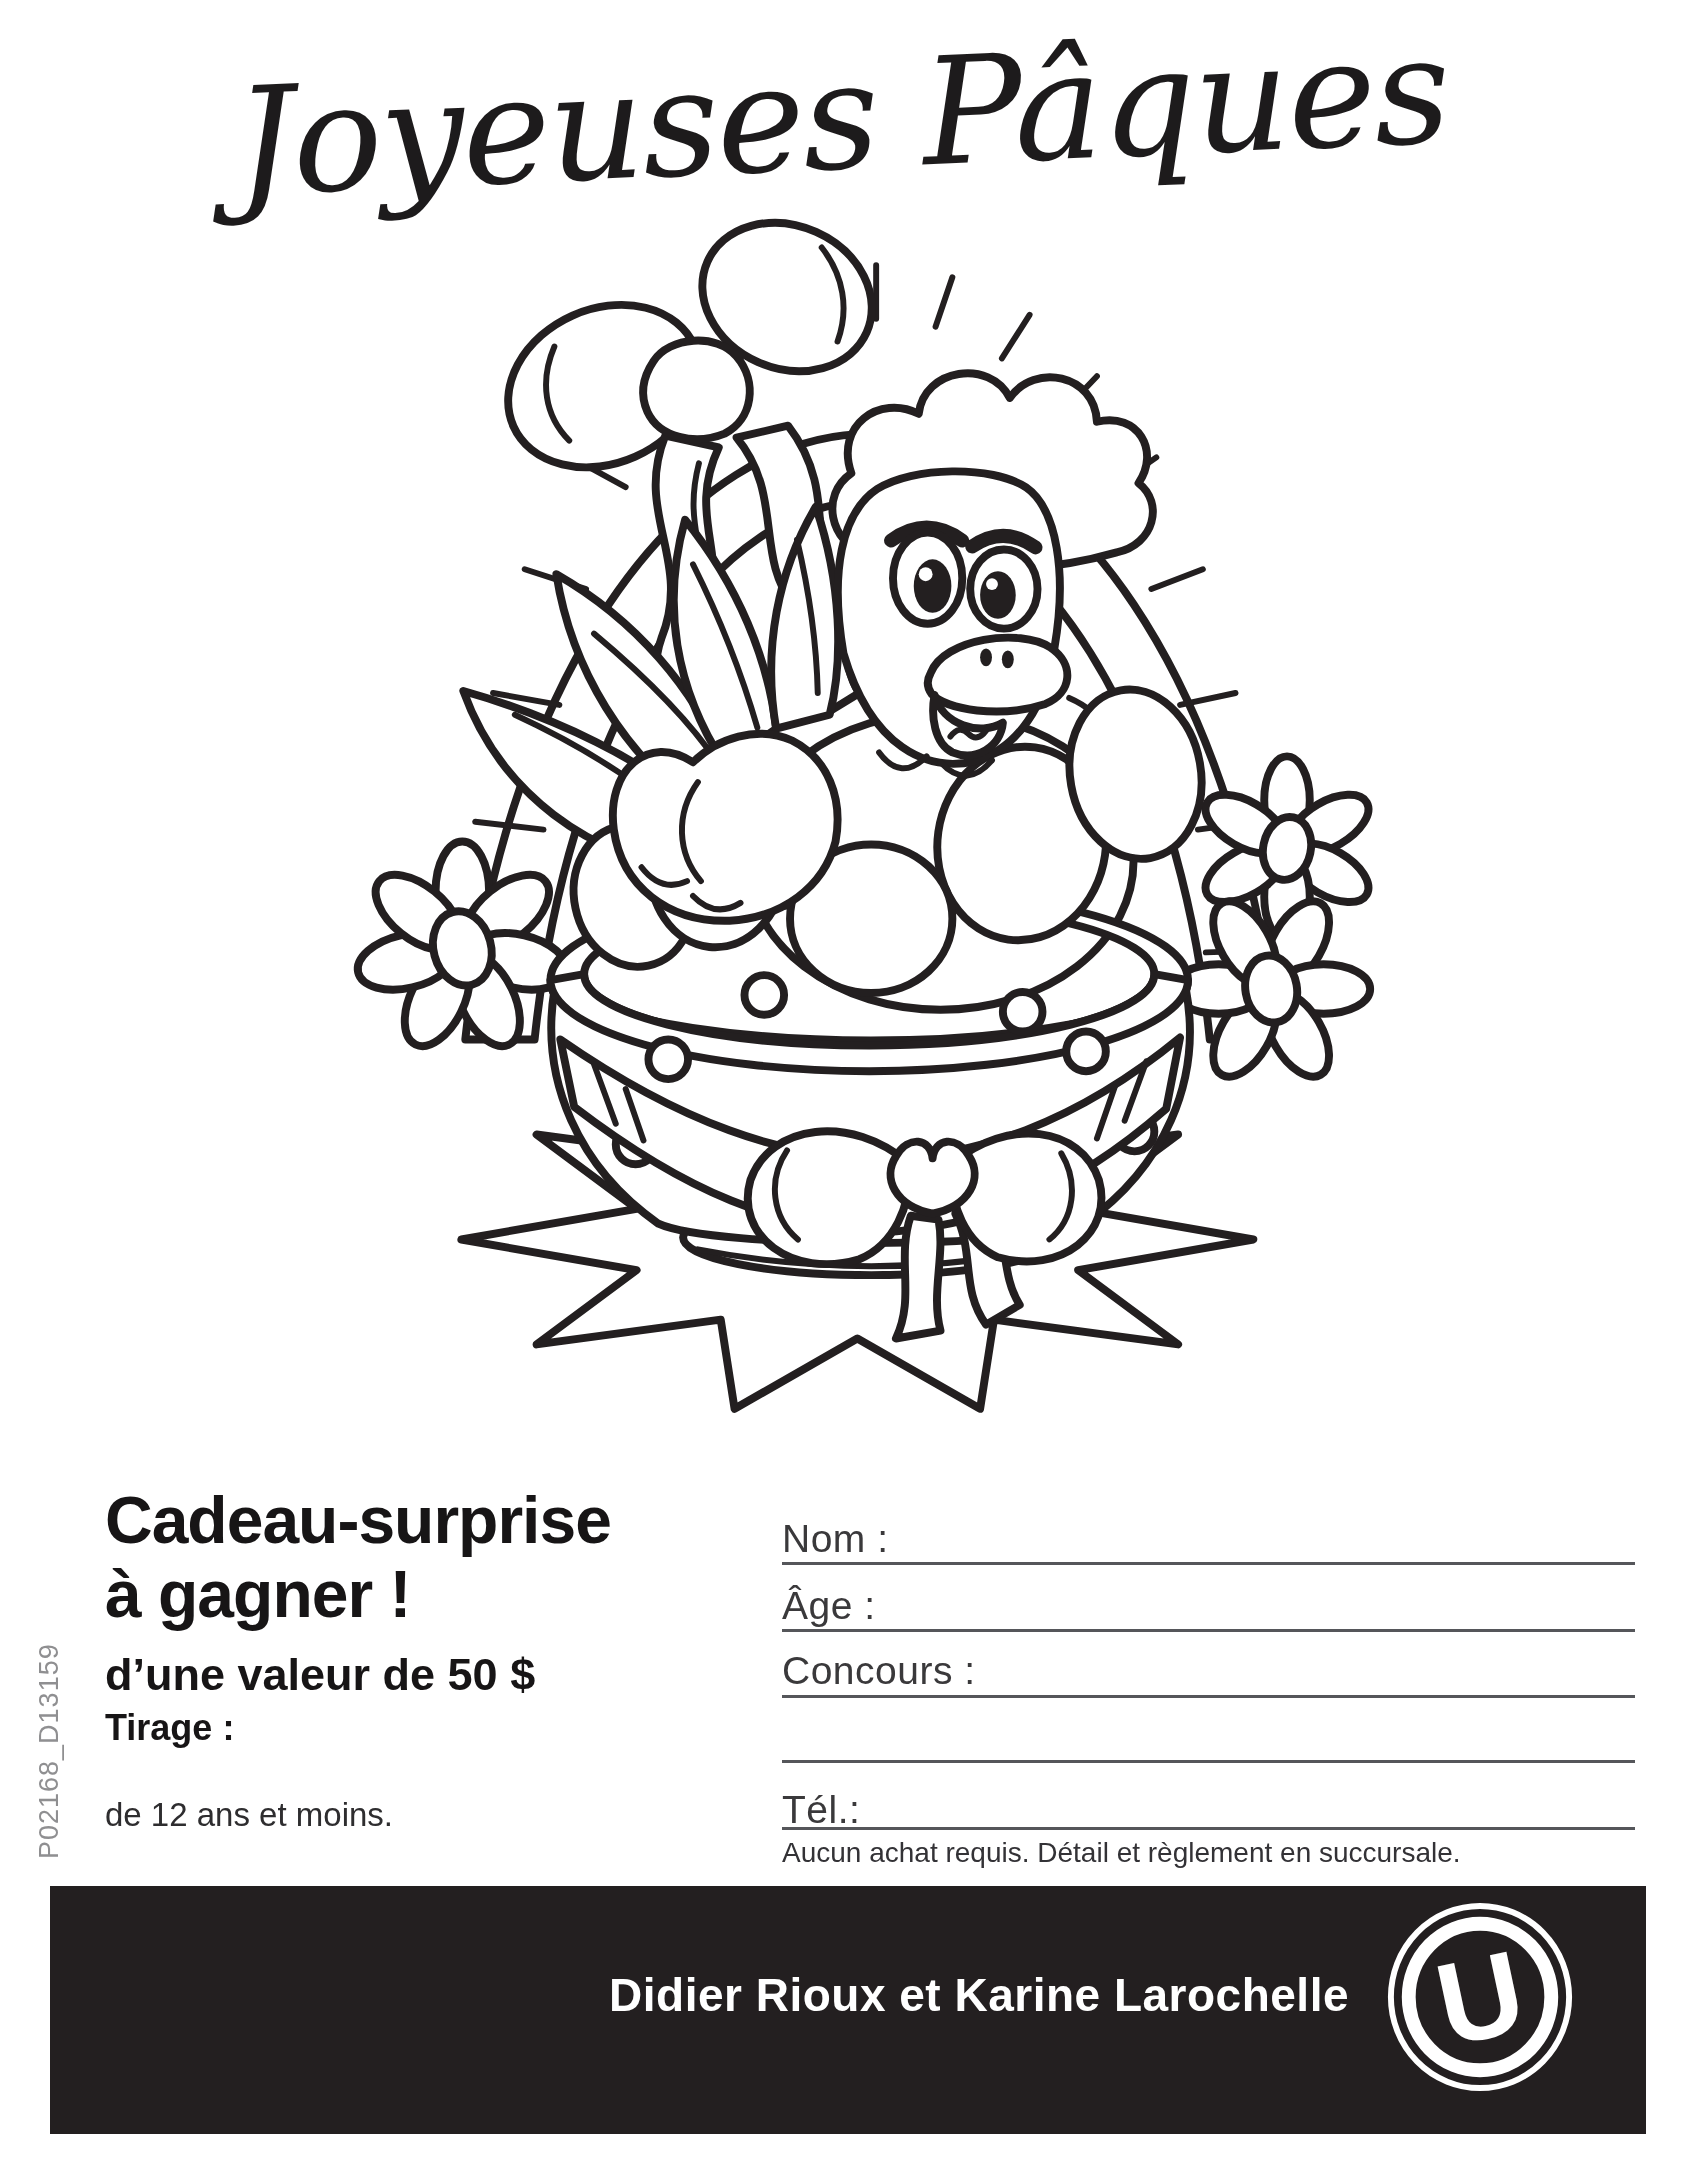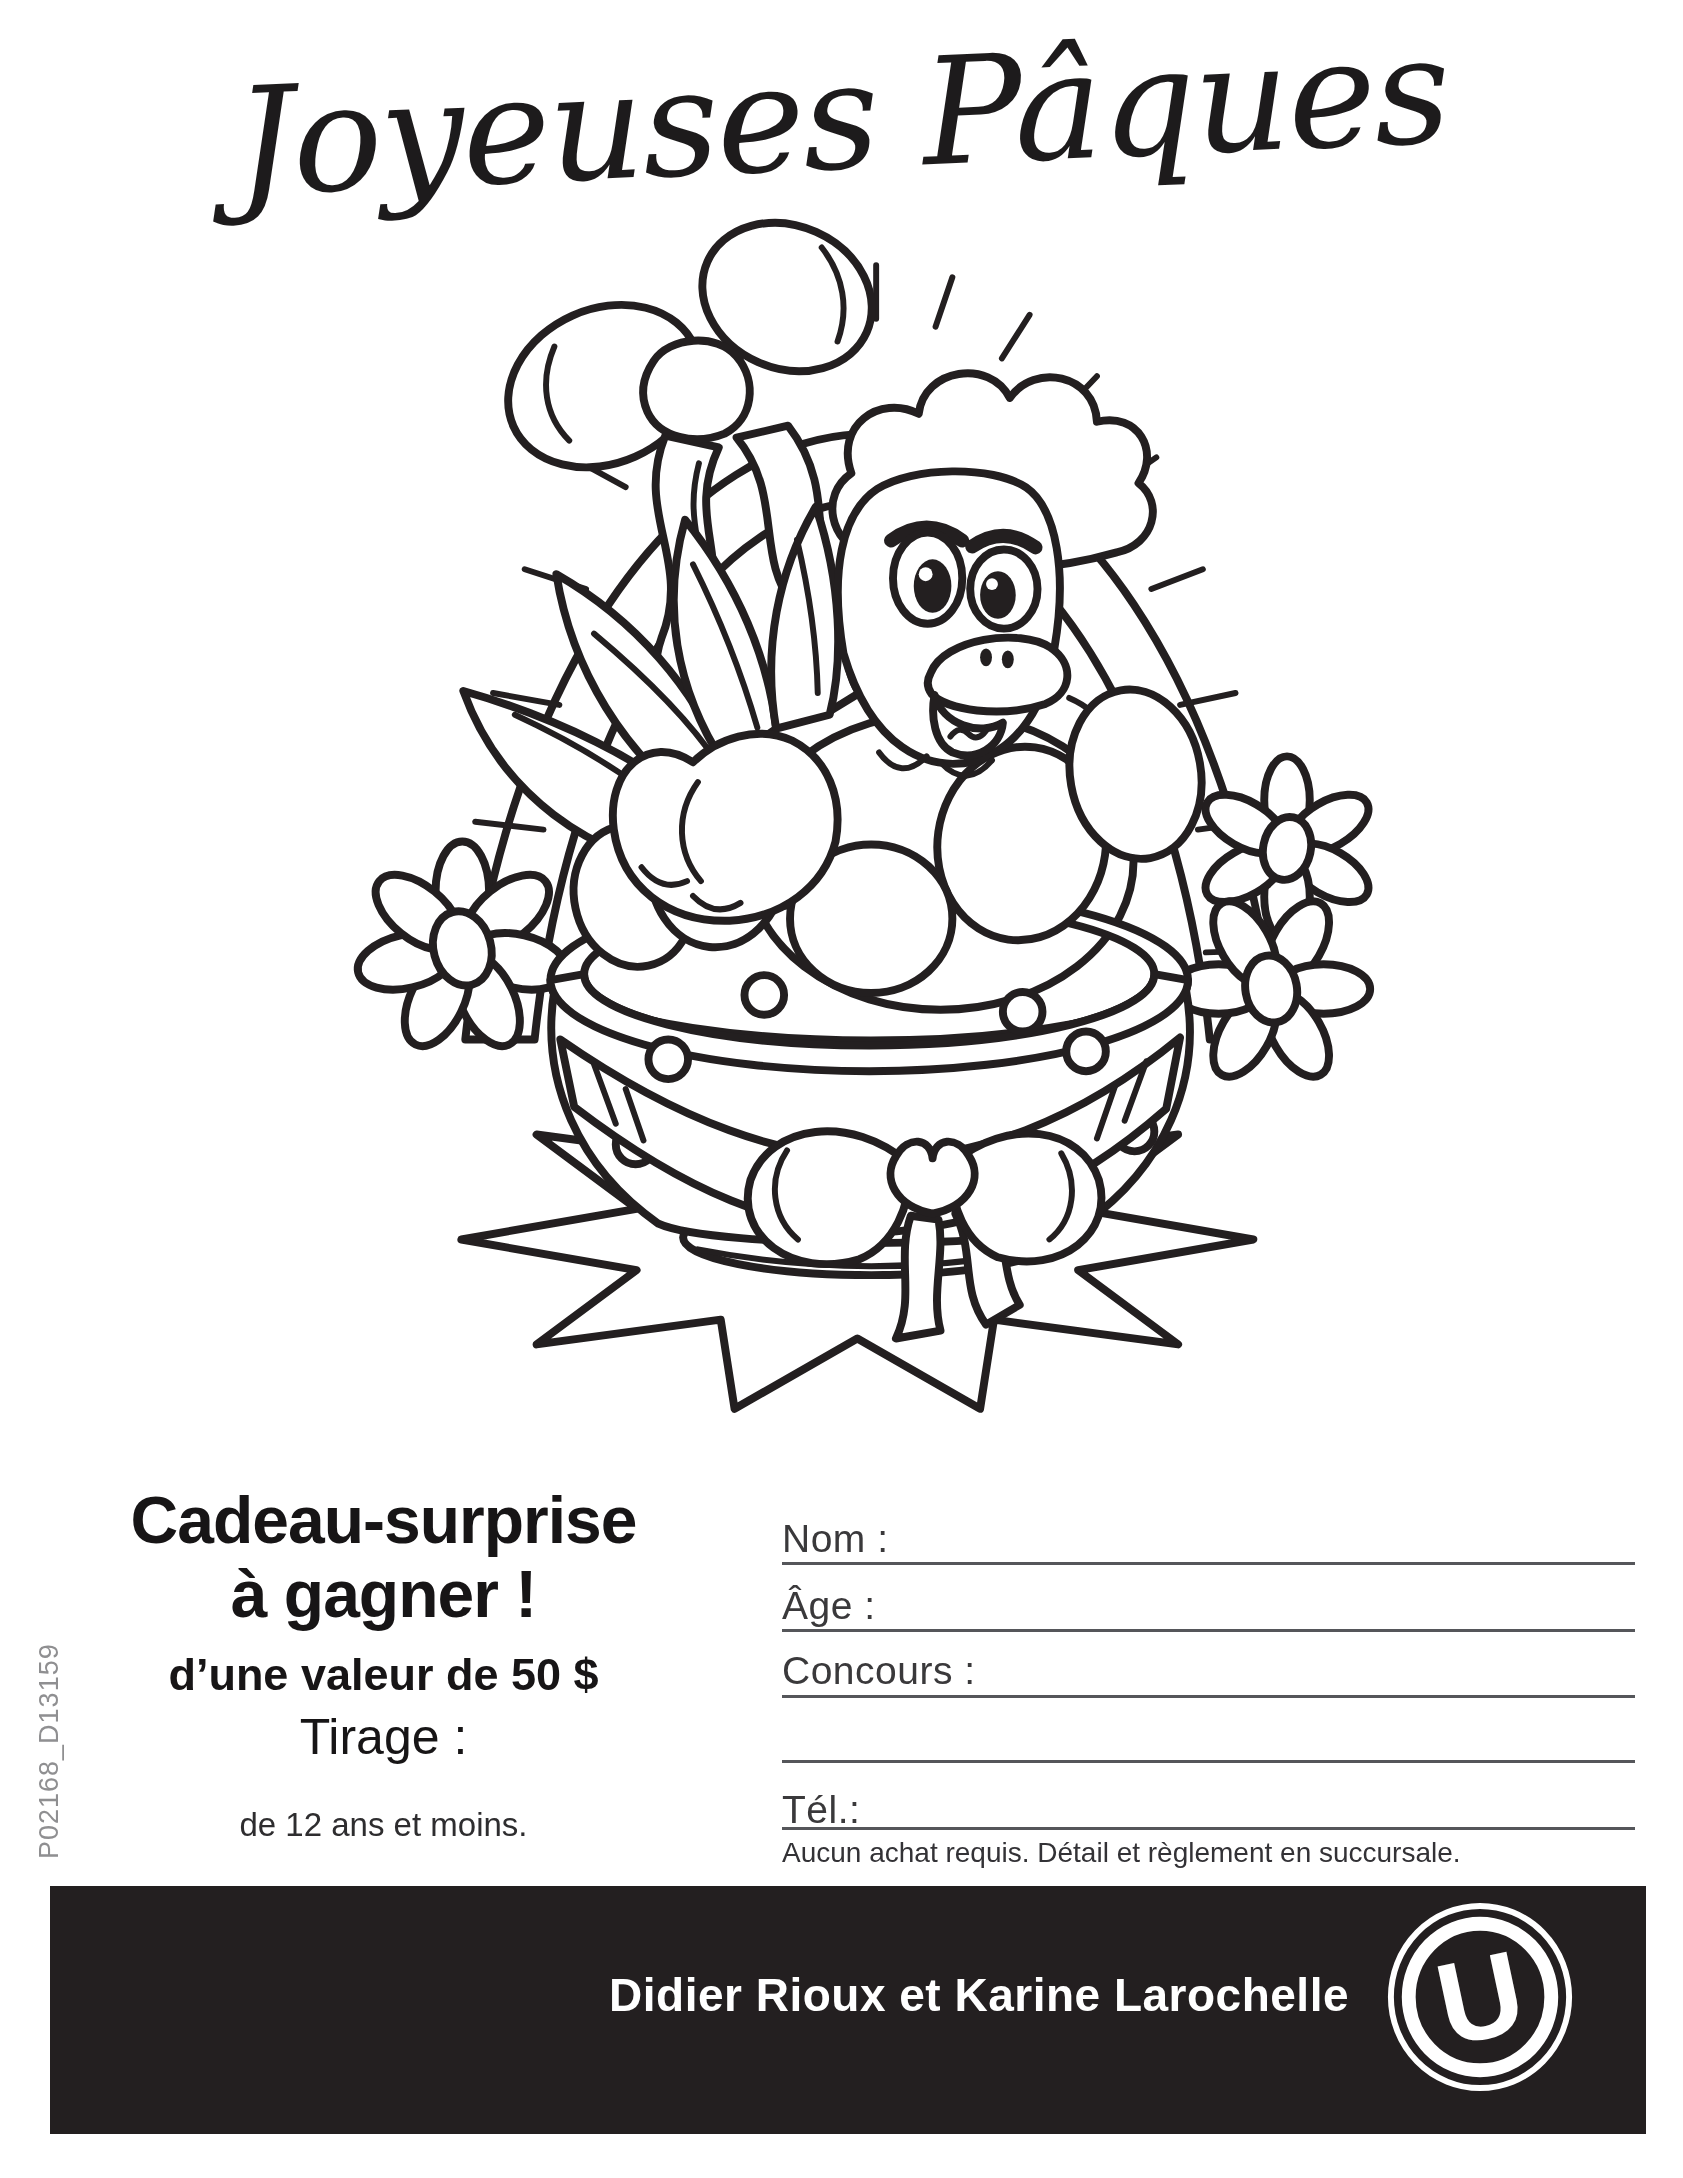--- a/index.html
+++ b/index.html
@@ -16,24 +16,24 @@
     transform:rotate(-2.5deg);white-space:nowrap;
   }
   
   .art{position:absolute;left:0;top:0;width:1683px;height:2178px;pointer-events:none;}
   .ln{fill:#ffffff;stroke:#231f20;stroke-width:8;stroke-linejoin:round;stroke-linecap:round;}
   .thin{fill:none;stroke:#231f20;stroke-width:6;stroke-linejoin:round;stroke-linecap:round;}
   .brow{fill:none;stroke:#231f20;stroke-width:14;stroke-linecap:round;}
   .ink{fill:#231f20;stroke:none;}
   .hl{fill:#ffffff;stroke:none;}
   
-  .promo{position:absolute;left:111px;top:1483px;width:545px;text-align:center;color:#171516;}
+  .promo{position:absolute;left:105px;top:1483px;width:545px;text-align:left;color:#171516;}
   .promo-h{font-size:66px;font-weight:bold;line-height:74px;letter-spacing:-1px;}
   .promo-value{font-size:45px;font-weight:bold;margin-top:18px;line-height:51px;}
-  .promo-draw{font-size:50px;font-weight:normal;margin-top:10px;line-height:55px;}
+  .promo-draw{font-size:36px;font-weight:bold;line-height:55px;}
   .promo-elig{font-size:33px;color:#2e2d2f;margin-top:38px;line-height:43px;}
   
   .form-label{position:absolute;left:782px;font-size:39px;color:#3a393b;letter-spacing:0.5px;}
   .form-line{position:absolute;left:782px;width:853px;border-top:3px solid #55565a;}
   .form-disclaimer{position:absolute;left:782px;top:1837px;font-size:28px;color:#333236;}
   
   .footer-bar{position:absolute;left:50px;top:1886px;width:1596px;height:248px;background:#231f20;}
   .footer-text{position:absolute;top:83px;right:297px;text-align:right;color:#ffffff;}
   .footer-owners{font-size:46px;font-weight:bold;line-height:53px;letter-spacing:0.5px;}
   .footer-address{font-size:40px;line-height:50px;}

